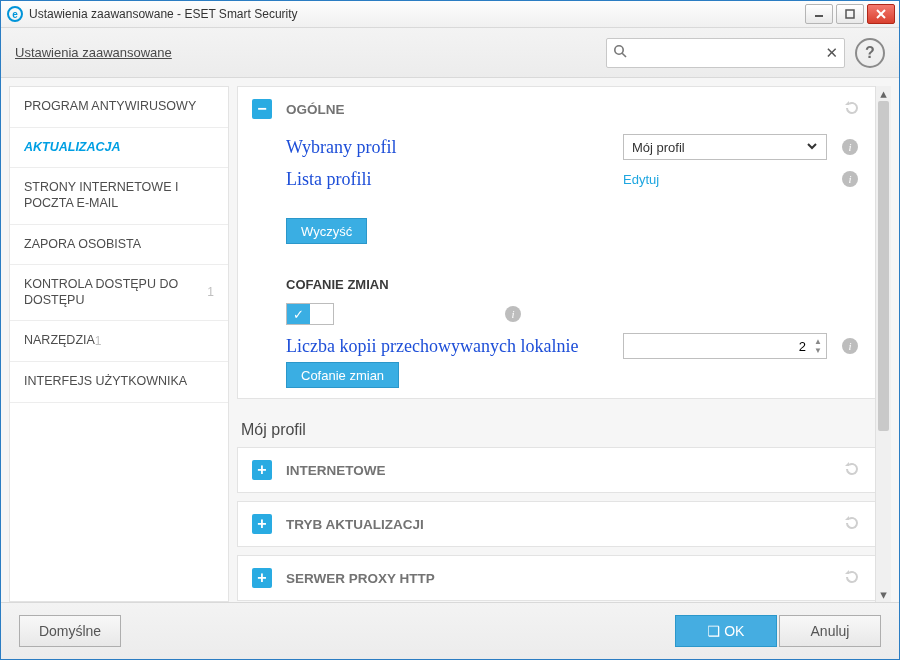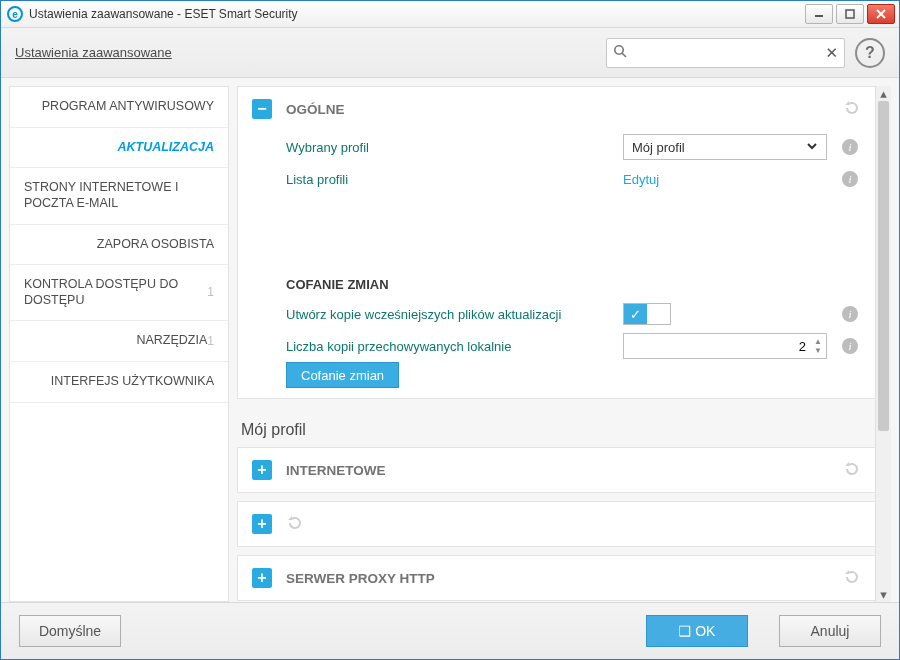--- a/index.html
+++ b/index.html
@@ -11,50 +11,50 @@
 .titlebar .winbtn{width:26px;height:18px;border:1px solid #b5b5b5;background:linear-gradient(#fff,#e9e9e9);border-radius:2px;display:flex;align-items:center;justify-content:center;}
 .titlebar .winbtn svg{display:block;}
 .titlebar .winbtn.close{background:linear-gradient(#f47a6f,#d9402f);border-color:#b02718;}
 .header{height:49px;background:linear-gradient(#f3f3f3,#ececec);display:flex;align-items:center;padding:0 14px;border-bottom:1px solid #d9d9d9;}
 .header .crumb{flex:1;font-size:13px;color:#4a4a4a;text-decoration:underline;}
 .searchbox{display:flex;align-items:center;width:225px;height:28px;border:1px solid #c8c8c8;background:#fff;border-radius:2px;padding:0 6px;gap:6px;}
 .searchbox input{flex:1;border:none;outline:none;font-size:13px;background:transparent;}
 .help{width:26px;height:26px;border:2px solid #8b8b8b;border-radius:50%;display:flex;align-items:center;justify-content:center;color:#6d6d6d;font-weight:bold;font-size:16px;margin-left:10px;}
 .body{flex:1;display:flex;min-height:0;background:#f6f6f6;padding:8px 8px 0 8px;gap:8px;}
 .sidebar{width:218px;background:#fff;border:1px solid #e3e3e3;}
-.sidebar .item{padding:12px 14px;border-bottom:1px solid #ededed;font-size:12.5px;color:#4d4d4d;display:flex;justify-content:flex-end;align-items:center;line-height:1.25;cursor:pointer;}
+.sidebar .item{padding:12px 14px;border-bottom:1px solid #ededed;font-size:12.5px;color:#4d4d4d;display:flex;justify-content:flex-start;align-items:center;line-height:1.25;cursor:pointer;}
 .sidebar .item.active{color:#009fe3;font-weight:bold;font-style:italic;}
 .sidebar .item .count{color:#bfbfbf;font-size:12px;}
 .content{flex:1;overflow:auto;position:relative;}
 .scrollbar{position:absolute;right:0;top:0;width:15px;height:100%;background:#f0f0f0;border-left:1px solid #e0e0e0;}
 .scrollbar .arrow{height:15px;display:flex;align-items:center;justify-content:center;color:#666;}
 .scrollbar .thumb{position:absolute;top:15px;left:2px;right:2px;height:330px;background:#c9c9c9;border-radius:2px;}
 .content-inner{margin-right:15px;}
 .panel{background:#fff;border:1px solid #e3e3e3;margin-bottom:8px;}
 .panel .phead{display:flex;align-items:center;height:44px;padding:0 14px;gap:14px;}
 .expander{width:20px;height:20px;background:#29abe2;border-radius:2px;display:flex;align-items:center;justify-content:center;color:#fff;font-weight:bold;font-size:16px;line-height:1;}
 .phead .ptitle{flex:1;font-weight:bold;font-size:13.5px;color:#737373;}
 .phead .reset{color:#cfcfcf;}
 .row{display:flex;align-items:center;height:32px;padding:0 14px 0 48px;gap:12px;}
-.row .label{flex:1;color:#0f766e;font-size:13px;}
+.row .label{flex:1;color:#1d4ed8;font-size:18px;font-family:Liberation Serif, serif;}
 .row .ctrl{width:204px;display:flex;align-items:center;}
 .row .info{width:22px;display:flex;justify-content:center;color:#b7b7b7;}
 .select{flex:1;height:24px;border:1px solid #bfbfbf;background:#fff;display:flex;align-items:center;padding:0 8px;justify-content:space-between;font-size:13px;}
 .linkbtn{color:#1ea6e0;font-size:13px;cursor:pointer;}
 .btn{height:24px;padding:0 14px;background:#3aaee3;color:#fff;border:1px solid #2b97ca;display:inline-flex;align-items:center;font-size:13px;cursor:pointer;}
 .spacer{height:20px;}
 .subhead{padding:10px 14px 6px 48px;font-weight:bold;color:#3a3a3a;font-size:13px;}
 .toggle{width:46px;height:20px;border:1px solid #bcbcbc;display:flex;}
 .toggle .on{flex:1;background:#3aaee3;color:#fff;display:flex;align-items:center;justify-content:center;}
 .toggle .off{flex:1;background:#fff;}
 .numinput{flex:1;height:24px;border:1px solid #bfbfbf;background:#fff;display:flex;align-items:center;}
 .numinput input{flex:1;border:none;outline:none;text-align:right;padding:0 4px;font-size:13px;}
 .numinput .spin{width:16px;height:100%;display:flex;flex-direction:column;color:#888;font-size:8px;justify-content:center;align-items:center;}
 .section-title{padding:14px 0 8px 4px;font-size:16px;color:#4a4a4a;}
-.footer{height:56px;background:linear-gradient(#f3f3f3,#ececec);border-top:1px solid #d9d9d9;display:flex;align-items:center;padding:0 18px;gap:31px;}
+.footer{height:56px;background:linear-gradient(#f3f3f3,#ececec);border-top:1px solid #d9d9d9;display:flex;align-items:center;padding:0 18px;gap:2px;}
 .footer .spacer-f{flex:1;}
 .fbtn{min-width:100px;height:30px;border:1px solid #aeaeae;background:linear-gradient(#f8f8f8,#e8e8e8);display:flex;align-items:center;justify-content:center;color:#555;font-size:14px;cursor:pointer;}
 .fbtn.primary{background:#45ade1;border-color:#2b97ca;color:#fff;}
 .info-ico{width:16px;height:16px;border-radius:50%;background:#bdbdbd;color:#fff;font-size:11px;display:flex;align-items:center;justify-content:center;font-style:italic;font-family:Georgia,serif;}
 </style>
 </head>
 <body>
 
 <div class="window">
 
@@ -162,29 +162,31 @@
                 <span class="linkbtn">Edytuj</span>
               </div>
             <div class="info">
                 <div class="info-ico">i</div>
               </div>
           </div>
 
           <div class="spacer"></div>
 
           <div class="row">
+            <div class="ctrl">
+                <span class="btn">Wyczyść</span>
+              </div>
             <div class="info"></div>
           </div>
 
           <div class="spacer"></div>
 
           <div class="subhead">COFANIE ZMIAN</div>
 
           <div class="row">
-            <div class="label">Utwórz kopie wcześniejszych plików aktualizacji</div>
             <div class="ctrl">
               <div class="toggle">
                 <div class="on">✓</div>
                 <div class="off"></div>
               </div>
             </div>
             <div class="info">
                 <div class="info-ico">i</div>
               </div>
           </div>
@@ -226,20 +228,21 @@
                   <path d="M6 2 L6 6 L2 6 Z" fill="#cfcfcf"></path>
                 </svg></div>
           </div>
         </div>
 
         <div class="panel">
           <div class="phead">
             <div class="expander">
                 <span>+</span>
               </div>
+            <div class="ptitle">TRYB AKTUALIZACJI</div>
             <div class="reset"><svg width="18" height="18" viewBox="0 0 18 18">
                   <path d="M4 9a5 5 0 1 0 2-4" fill="none" stroke="#cfcfcf" stroke-width="2"></path>
                   <path d="M6 2 L6 6 L2 6 Z" fill="#cfcfcf"></path>
                 </svg></div>
           </div>
         </div>
 
         <div class="panel">
           <div class="phead">
             <div class="expander">

